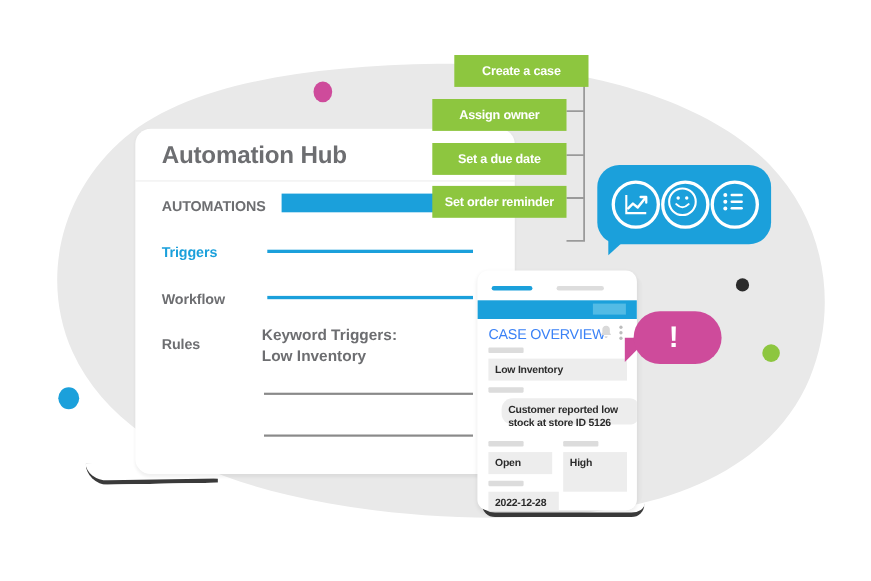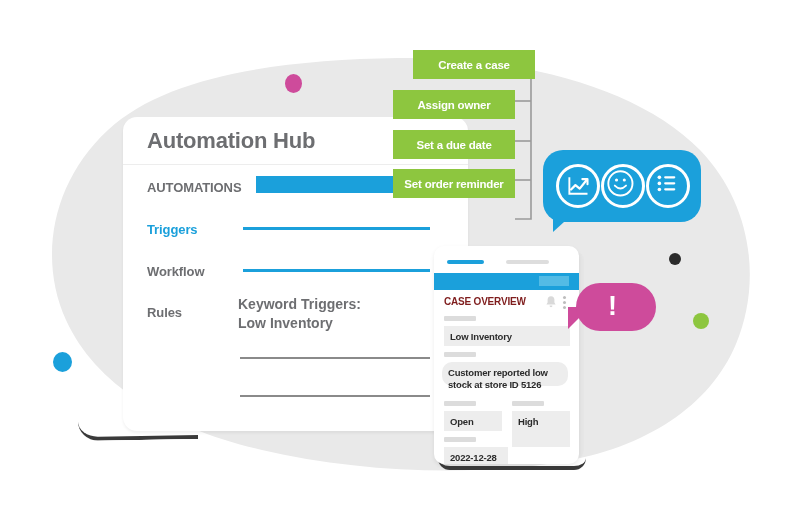--- a/index.html
+++ b/index.html
@@ -214,23 +214,23 @@
   }
   #ph-bluebar-chip {
     position: absolute;
     left: 105px; top: 3px;
     width: 30px; height: 10px;
     background: #53BBE5;
   }
   #ph-overview-title {
     position: absolute;
     left: 10px; top: 50px;
-    font-size: 10px;
-    font-weight: bold;
-    color: #7f1d1d;
+    font-size: 13px;
+    font-weight: normal;
+    color: #3b82f6;
     letter-spacing: -0.2px;
     white-space: nowrap;
   }
   .ph-stub {
     position: absolute;
     height: 5px;
     background: #DCDCDC;
     border-radius: 1px;
   }
   .ph-field {
@@ -376,21 +376,21 @@
     <div id="ph-kebab">
       <i></i>
         <i></i>
         <i></i>
     </div>
 
     <div class="ph-stub" style="left:10px; top:70px; width:32px;"></div>
     <div class="ph-field" style="left:10px; top:80px; width:126px; height:20px;">Low Inventory</div>
 
     <div class="ph-stub" style="left:10px; top:106px; width:32px;"></div>
-    <div class="ph-field" style="left:8px; top:116px; width:126px; height:24px;border-radius:10px;">Customer reported low
+    <div class="ph-field" style="left:22px; top:116px; width:126px; height:24px;border-radius:10px;">Customer reported low
 stock at store ID 5126</div>
 
     <div class="ph-stub" style="left:10px; top:155px; width:32px;"></div>
     <div class="ph-field" style="left:10px; top:165px; width:58px; height:20px;">Open</div>
 
     <div class="ph-stub" style="left:78px; top:155px; width:32px;"></div>
     <div class="ph-field" style="left:78px; top:165px; width:58px; height:36px;">High</div>
 
     <div class="ph-stub" style="left:10px; top:191px; width:32px;"></div>
     <div class="ph-field" style="left:10px; top:201px; width:64px; height:20px;">2022-12-28</div>

